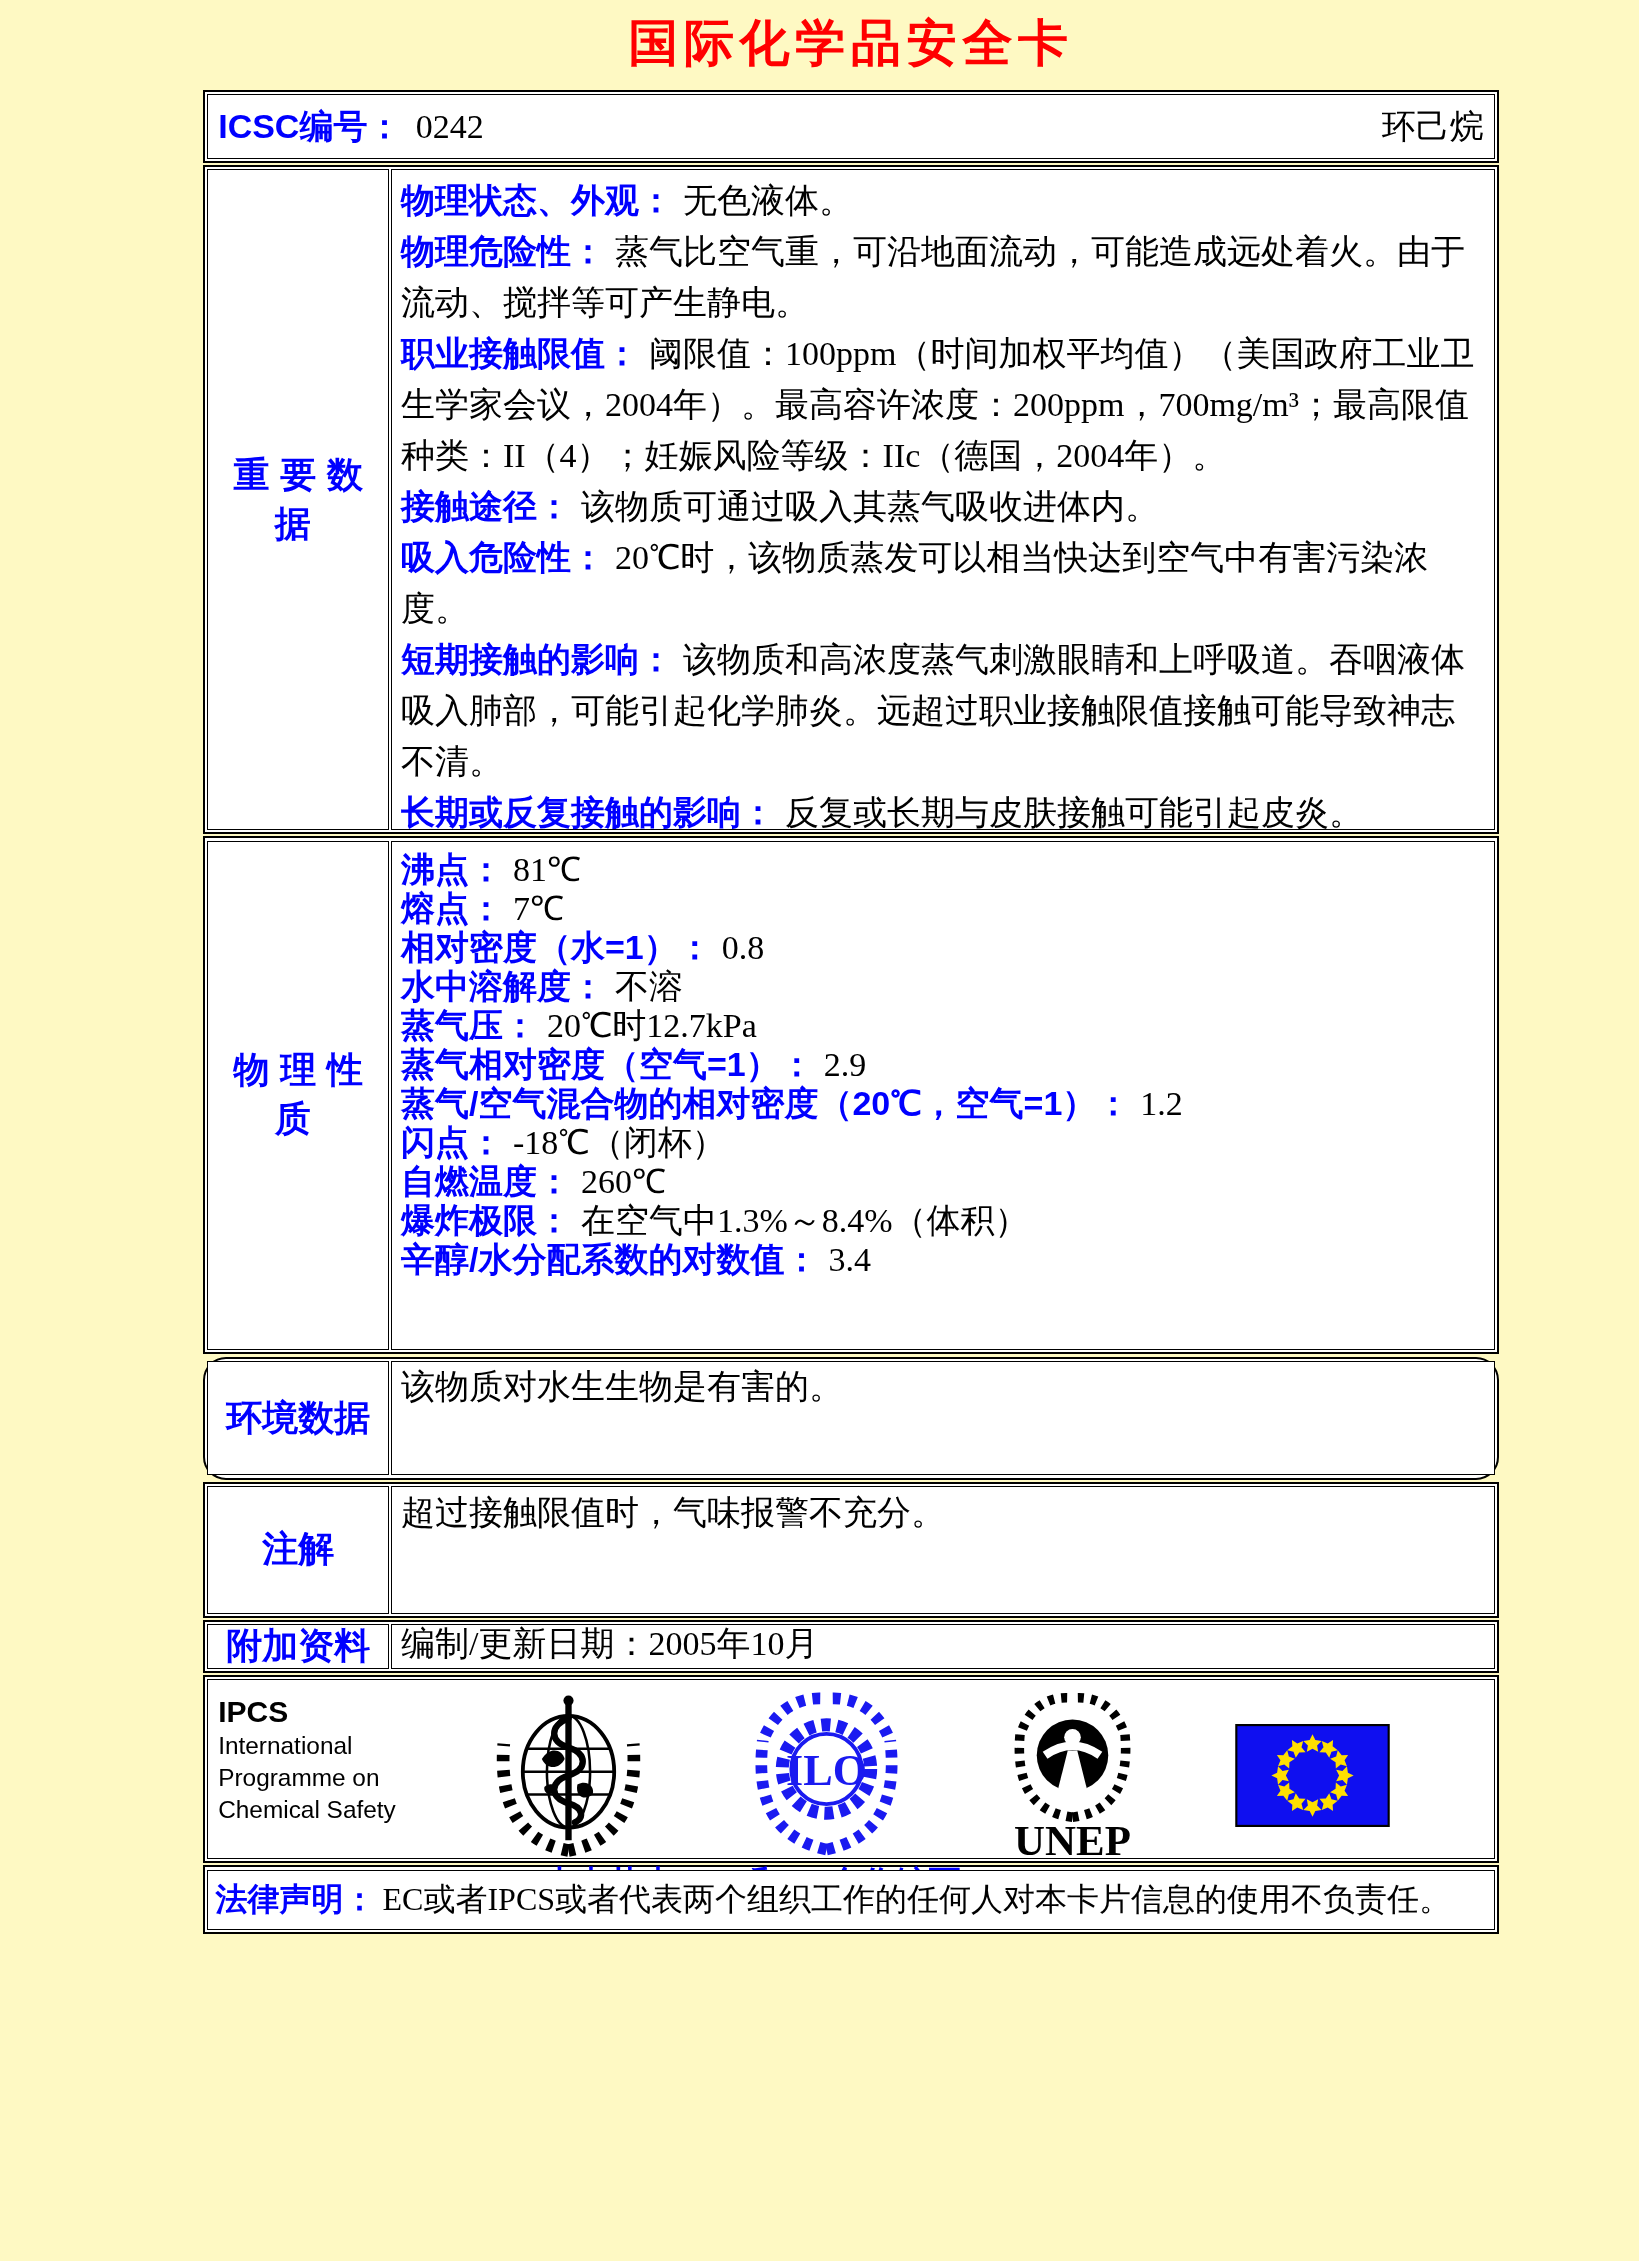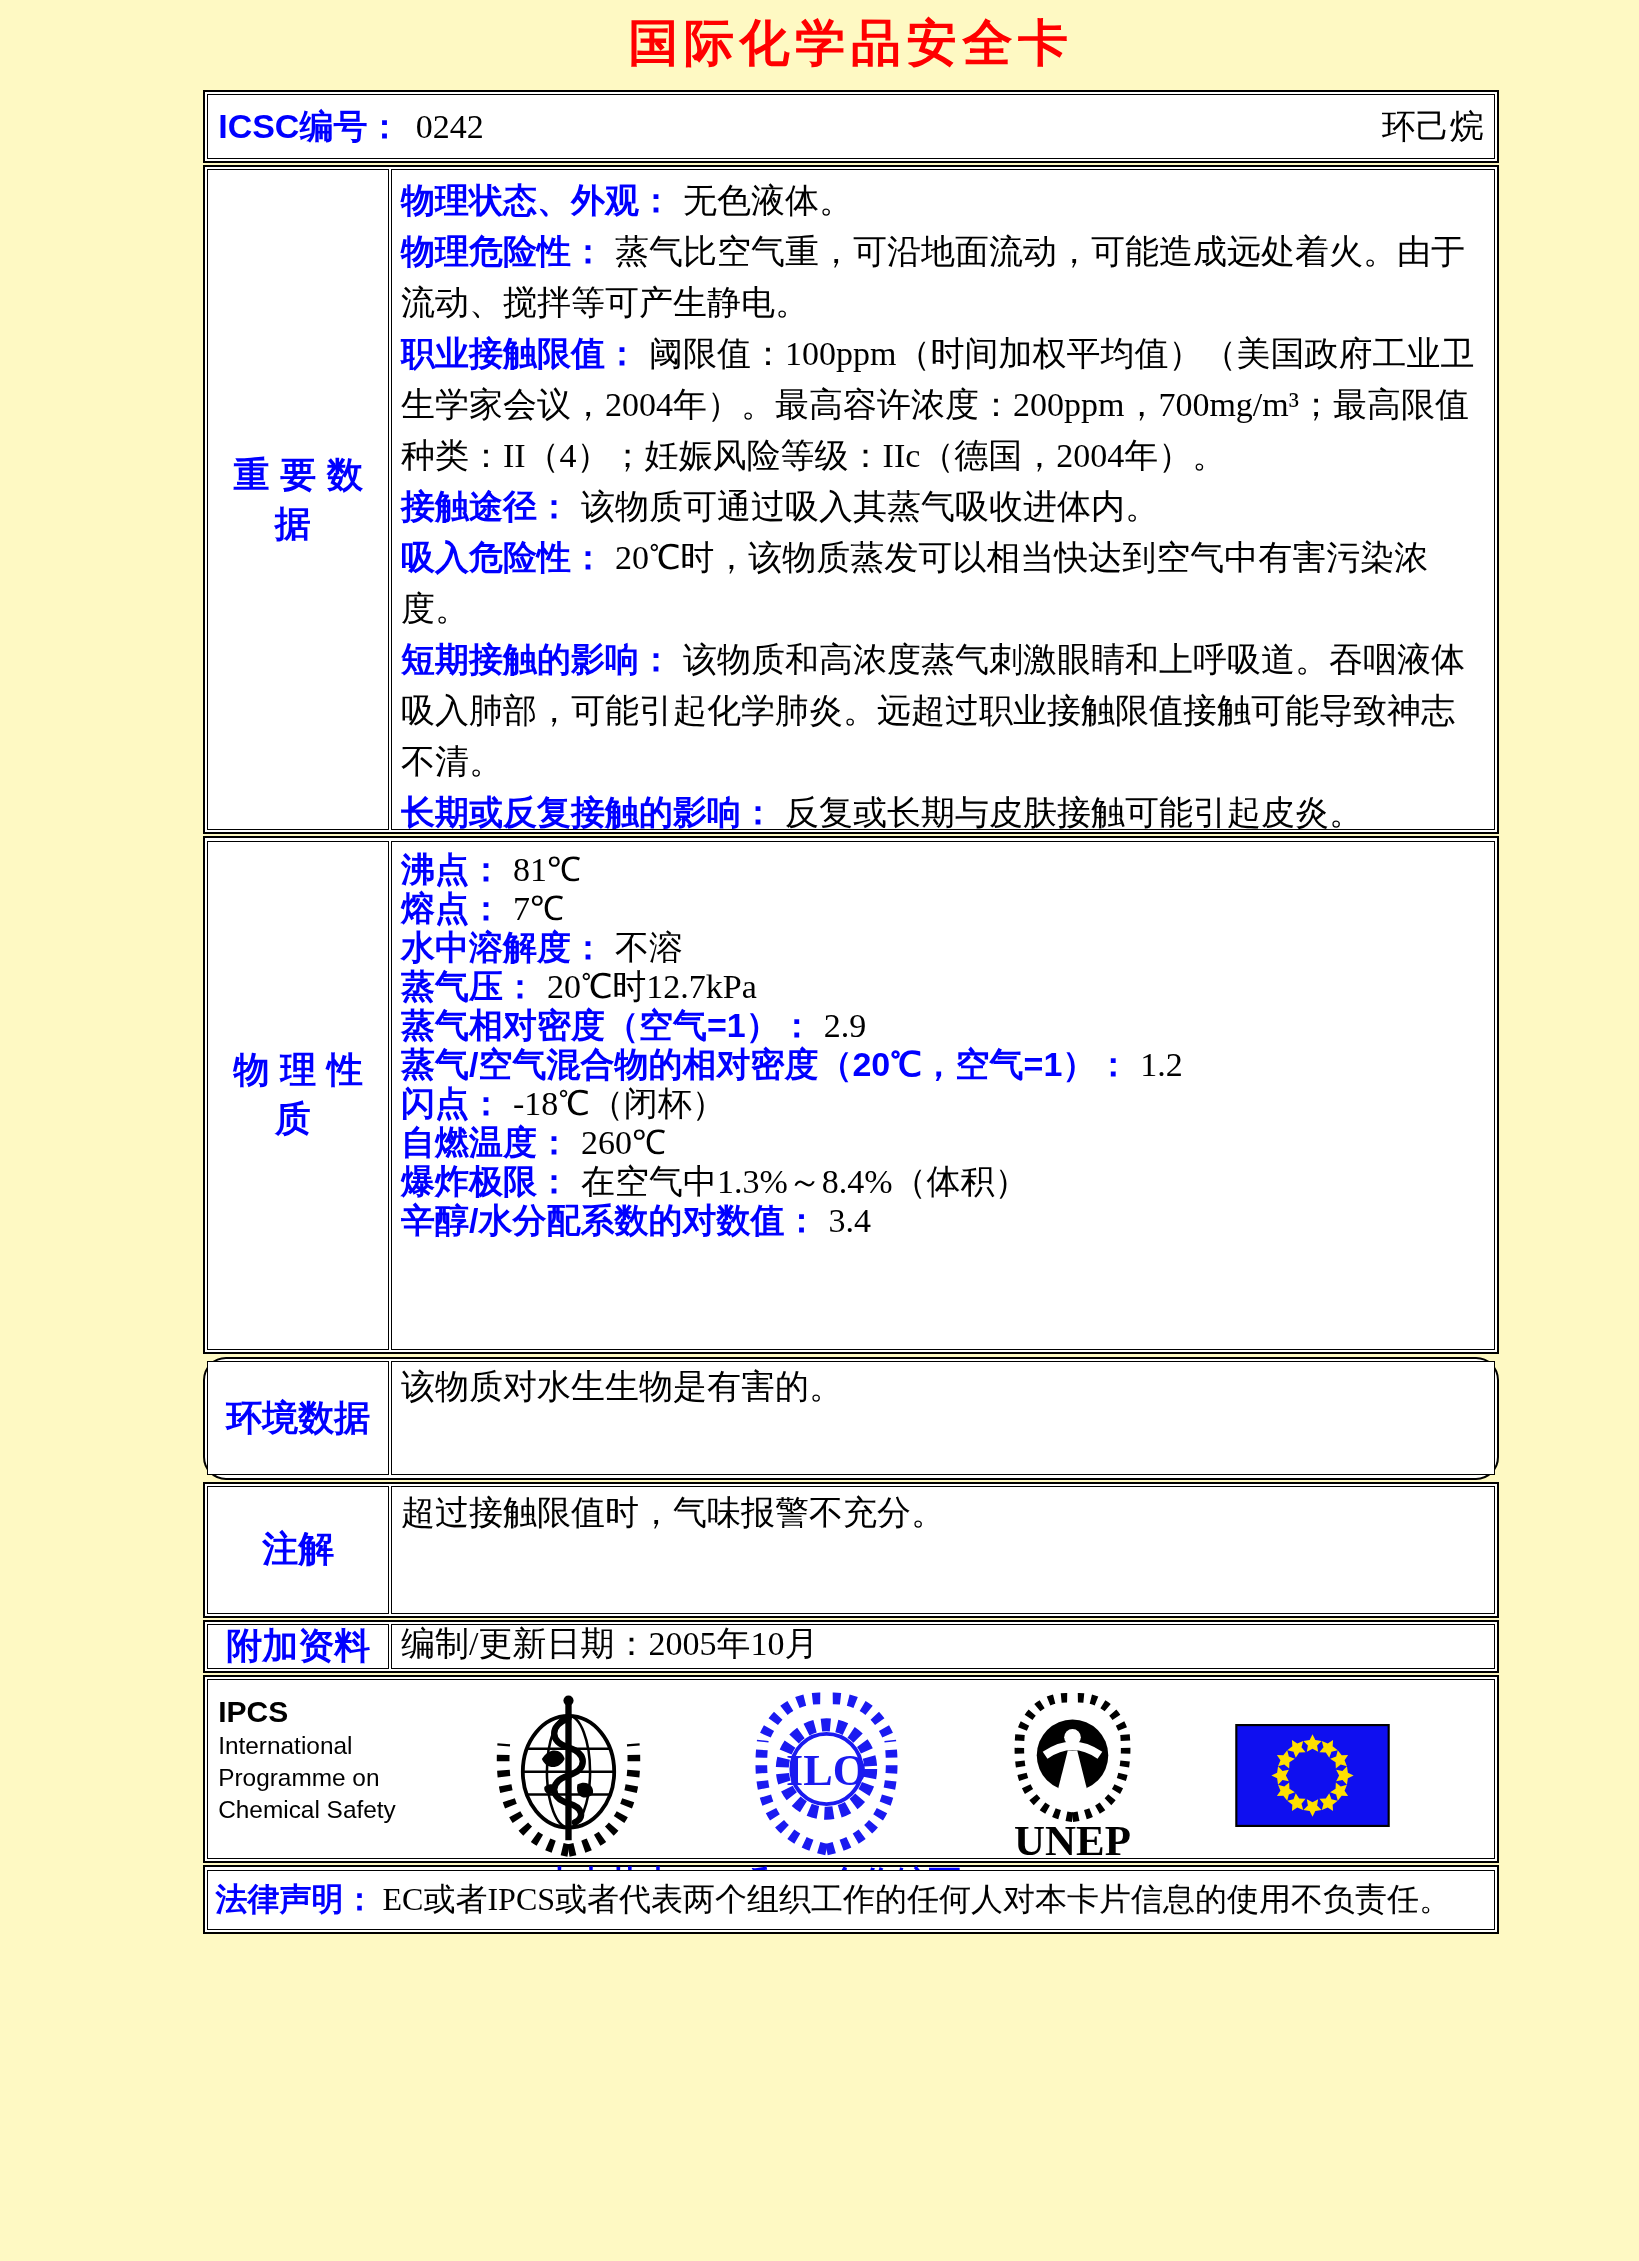--- a/index.html
+++ b/index.html
@@ -152,20 +152,21 @@
     </div>
 
     <div class="sect sect-physical">
       <div class="cell label-cell spaced">物理性质</div>
       <div class="cell content-cell phys-content">
 
           <div class="item"><span class="lbl">沸点：</span><span class="txt">81℃</span></div>
 
           <div class="item"><span class="lbl">熔点：</span><span class="txt">7℃</span></div>
 
+          <div class="item"><span class="lbl">相对密度（水=1）：</span><span class="txt">0.8</span></div>
 
           <div class="item"><span class="lbl">水中溶解度：</span><span class="txt">不溶</span></div>
 
           <div class="item"><span class="lbl">蒸气压：</span><span class="txt">20℃时12.7kPa</span></div>
 
           <div class="item"><span class="lbl">蒸气相对密度（空气=1）：</span><span class="txt">2.9</span></div>
 
           <div class="item"><span class="lbl">蒸气/空气混合物的相对密度（20℃，空气=1）：</span><span class="txt">1.2</span></div>
 
           <div class="item"><span class="lbl">闪点：</span><span class="txt">-18℃（闭杯）</span></div>

